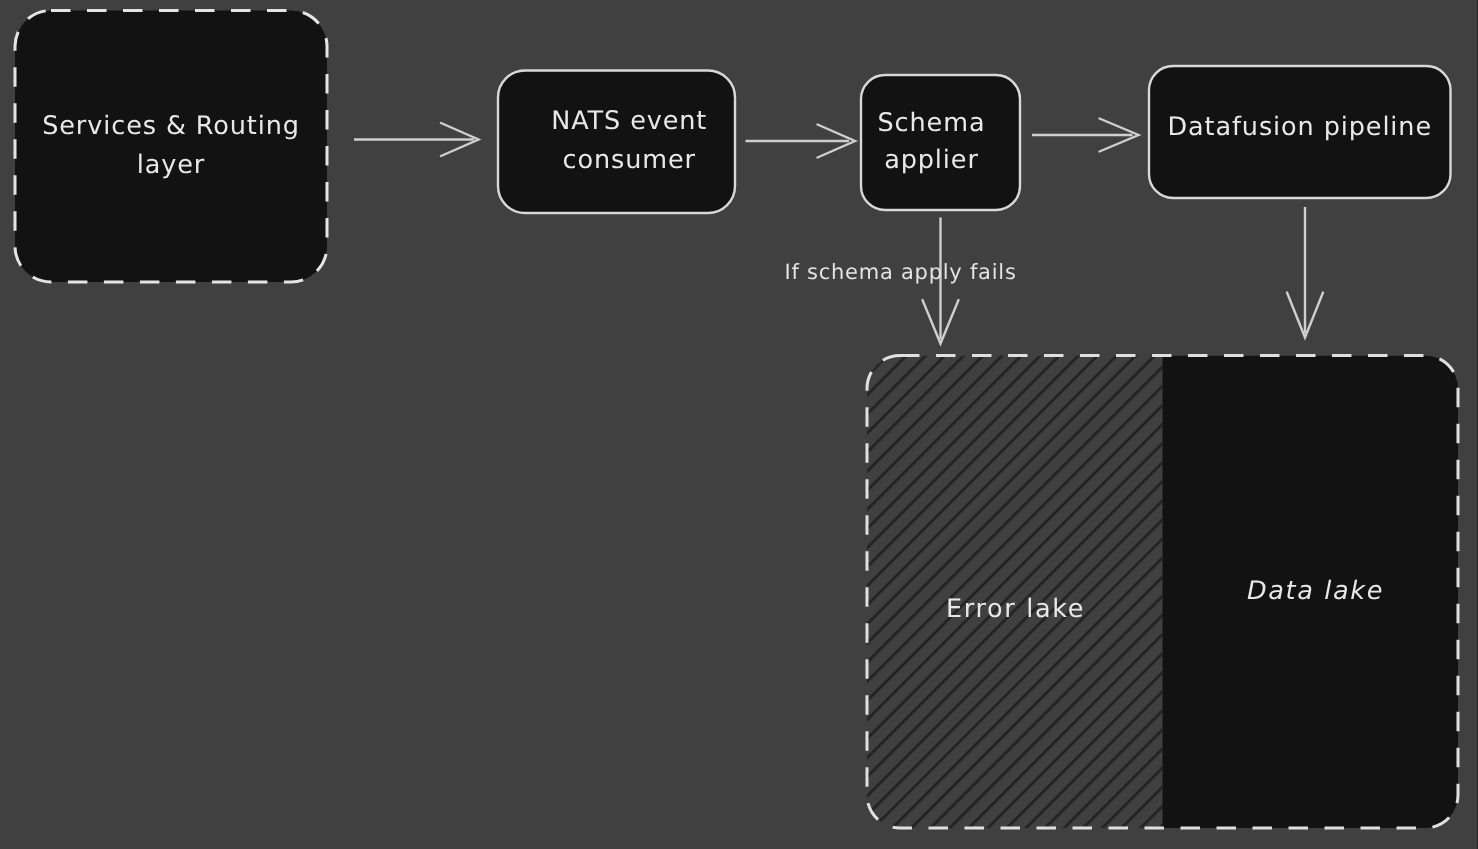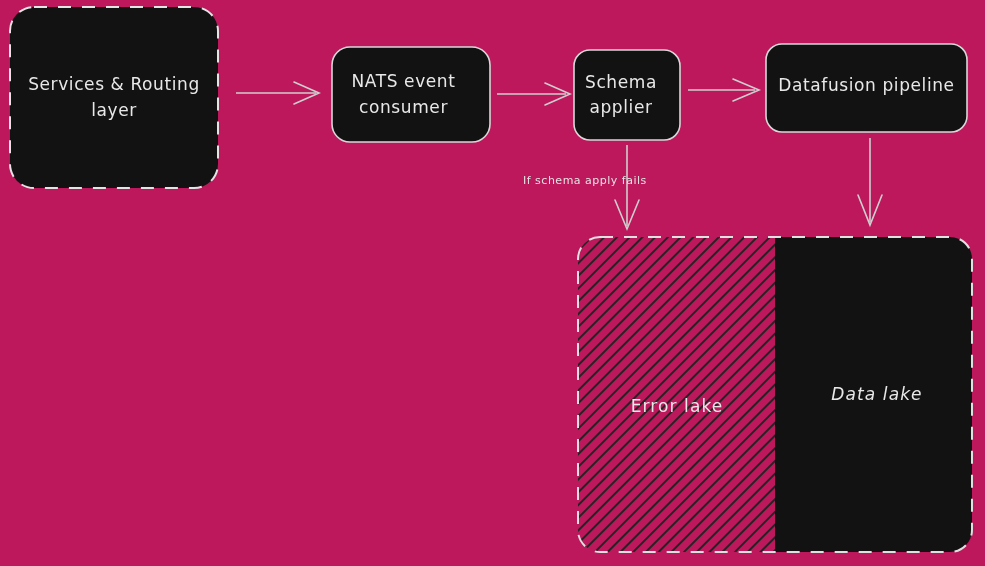--- a/index.html
+++ b/index.html
@@ -4,36 +4,36 @@
 <style>
   html, body {
     margin: 0;
     padding: 0;
     background: #121212;
   }
   #canvas {
     position: relative;
     width: 985px;
     height: 566px;
-    background: #be185d;
+    background: #404040;
     overflow: hidden;
     font-family: "DejaVu Sans", sans-serif;
   }
   #svg-layer {
     position: absolute;
     left: 0;
     top: 0;
     width: 985px;
     height: 566px;
   }
   .edge-label {
     position: absolute;
     color: #e3e3e3;
     font-family: "DejaVu Sans", sans-serif;
-    font-size: 11px;
+    font-size: 14px;
     letter-spacing: 0.5px;
     white-space: nowrap;
   }
   
   .label-box {
     position: absolute;
     display: flex;
     align-items: center;
     justify-content: center;
     text-align: center;
@@ -103,21 +103,21 @@
       <line x1="870" y1="138" x2="870" y2="222" stroke="#cfcfcf" stroke-width="1.6"></line>
       <polyline points="858,195 870,225 882,195" fill="none" stroke="#cfcfcf" stroke-width="1.6" stroke-linecap="round"></polyline>
     </g>
   </svg>
 
   <div class="label-box" style="left:10px; top:7px; width:208px; height:181px;">
     <span>Services &amp; Routing
 layer</span>
   </div>
 
-  <div class="label-box" style="left:332px; top:47px; width:143px; height:95px;">
+  <div class="label-box" style="left:332px; top:47px; width:143px; height:95px;padding-left:16px;">
     <span>NATS event
 consumer</span>
   </div>
 
   <div class="label-box" style="left:574px; top:50px; width:94px; height:90px;">
     <span>Schema
 applier</span>
   </div>
 
   <div class="label-box" style="left:766px; top:44px; width:201px; height:84px;">

